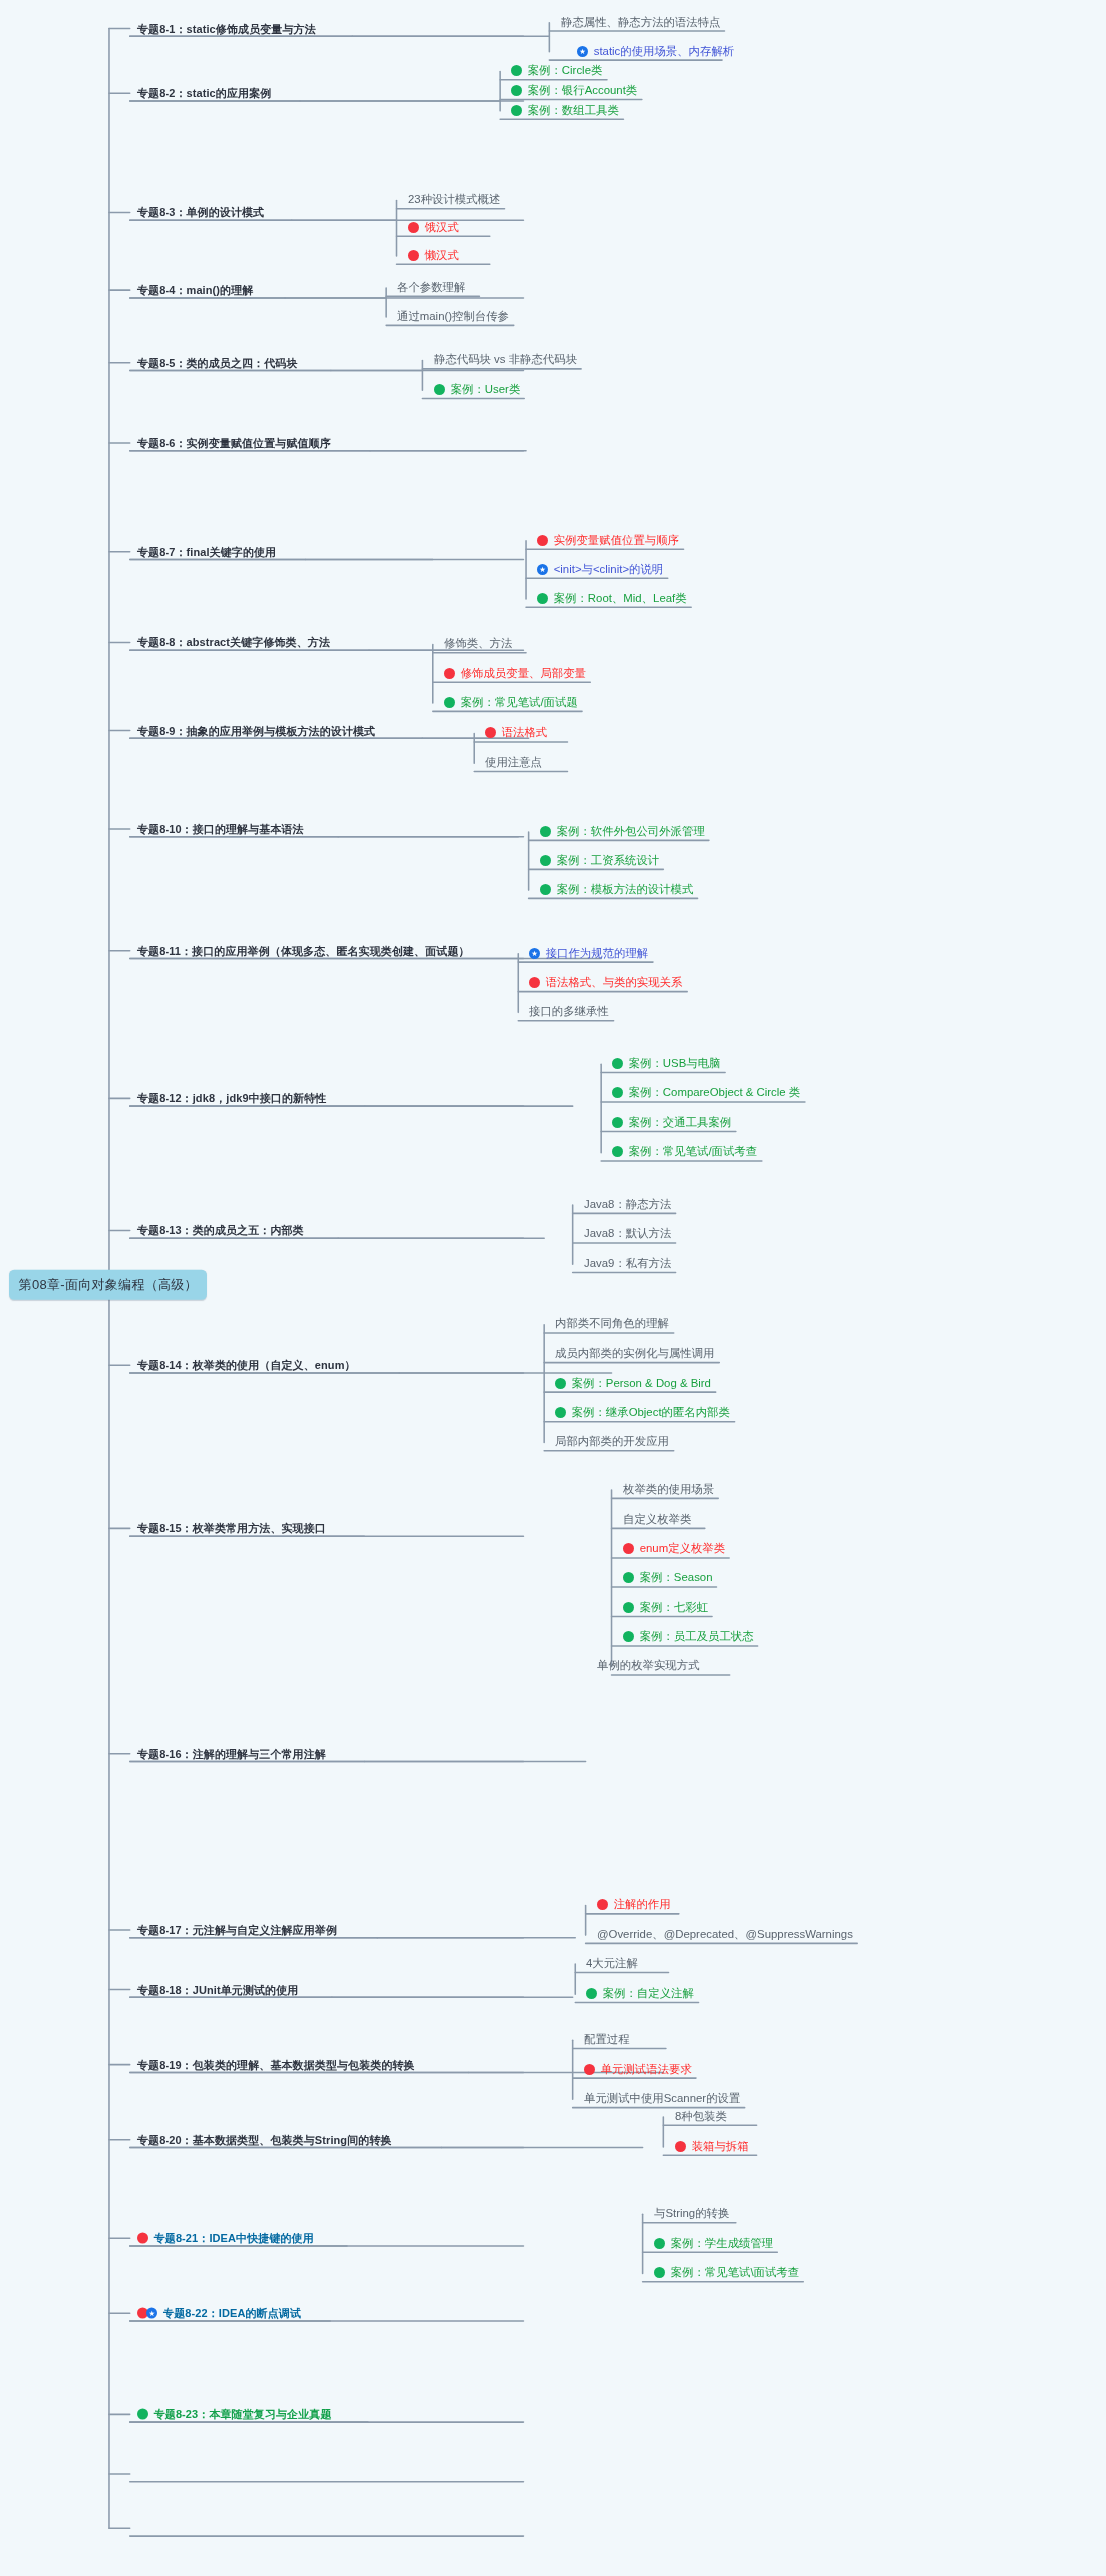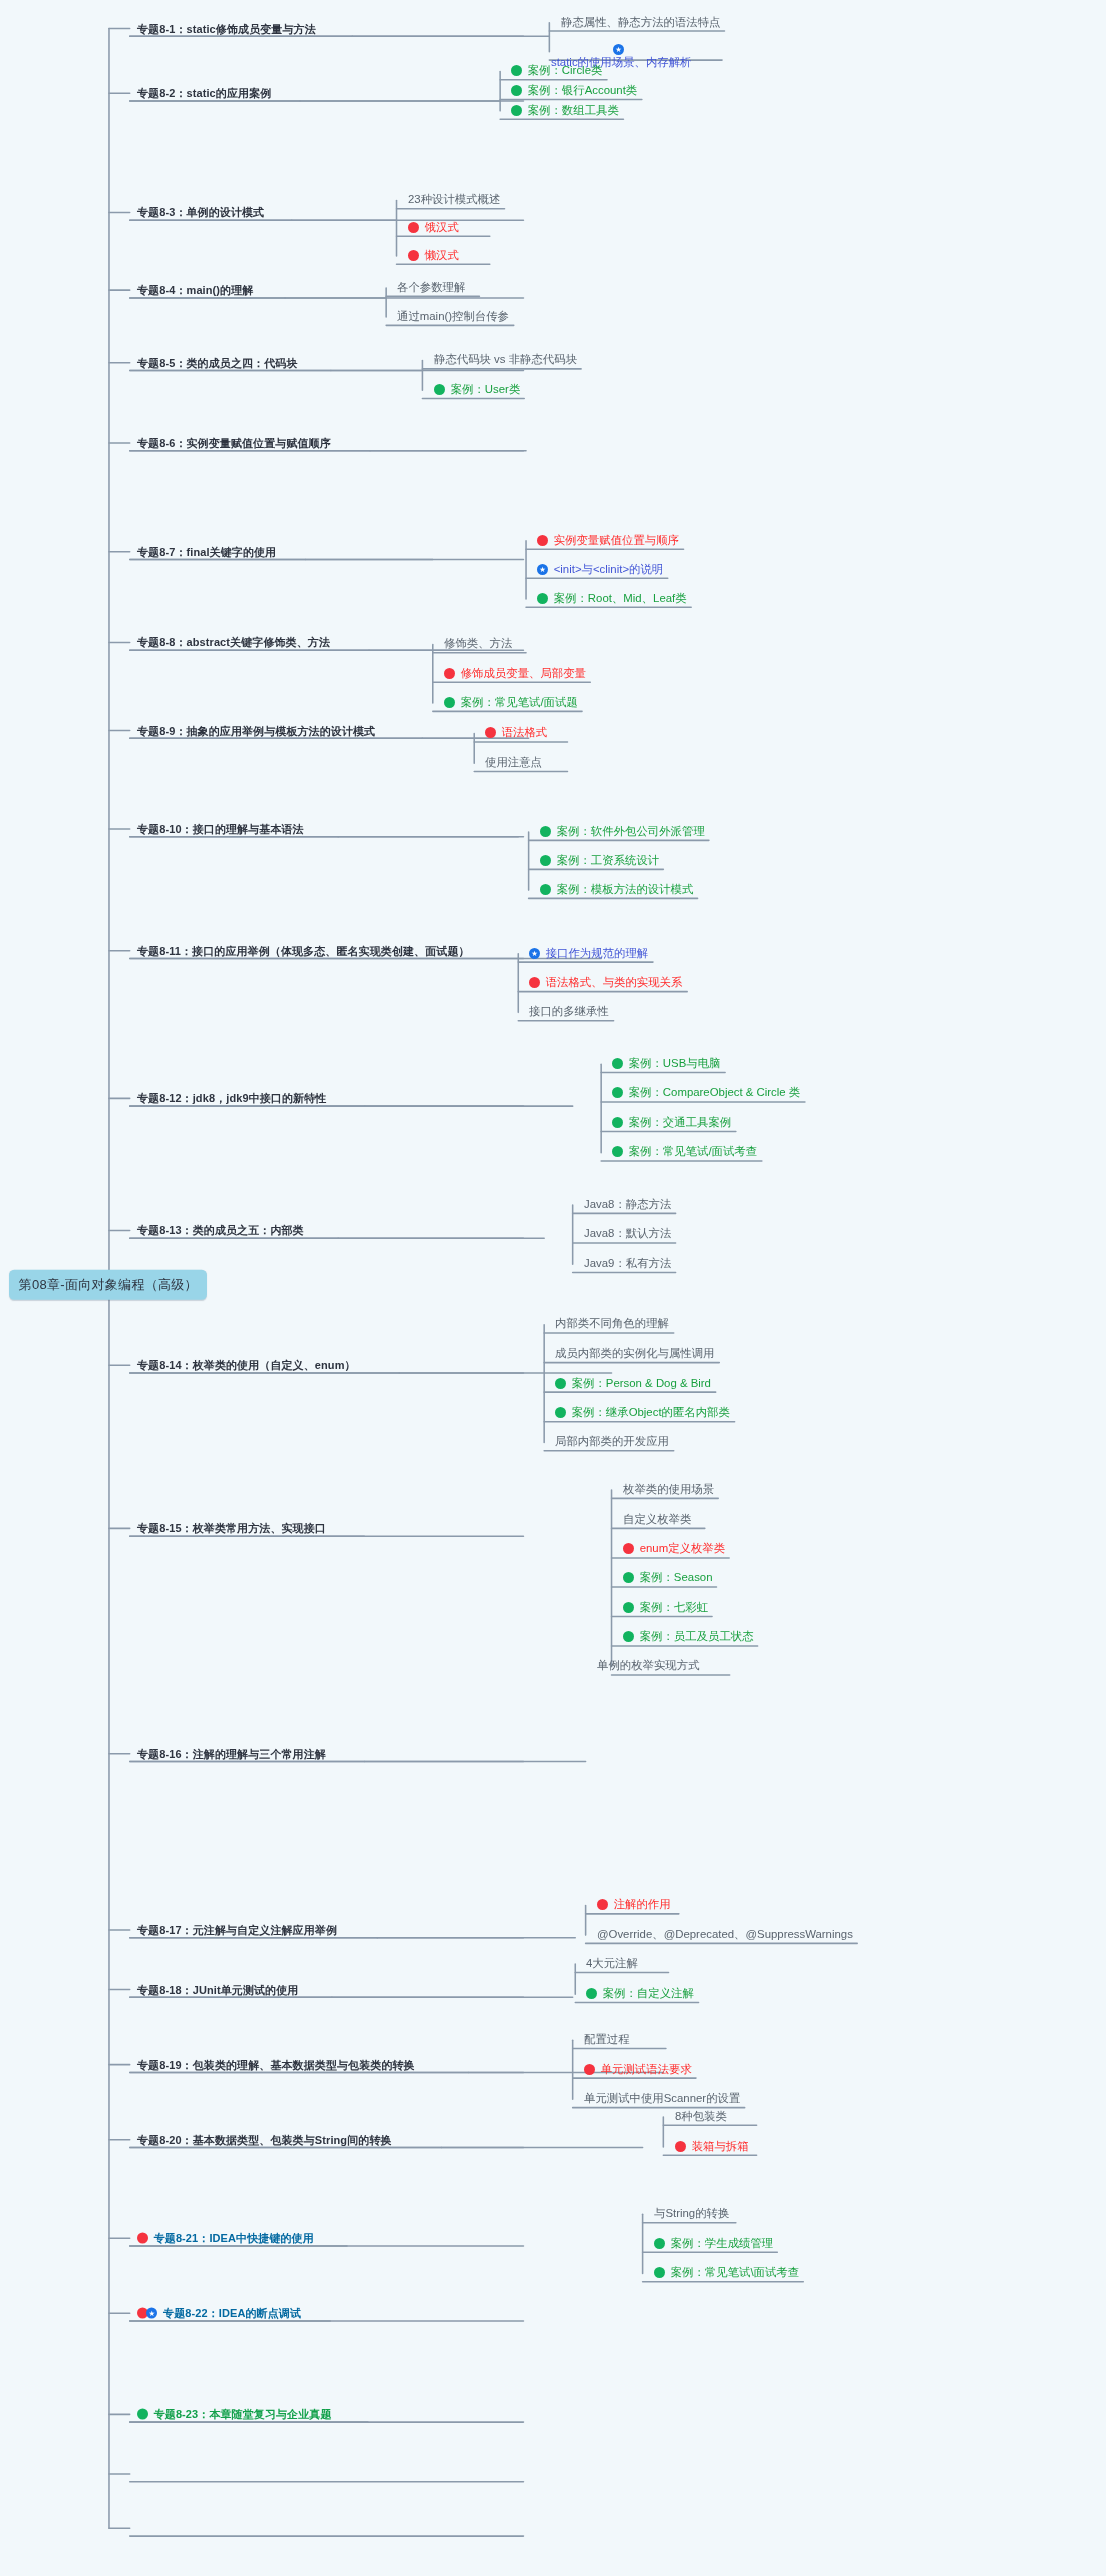--- a/index.html
+++ b/index.html
@@ -285,21 +285,21 @@
 
   <div class="node root" style="left:9.3px; top:1285px; transform:translateY(-50%);">第08章-面向对象编程（高级）</div>
 
   <div id="tree">
       <div class="node topic" style="left: 137px; top: 28.5px; transform: translateY(-50%);">
         <span>专题8-1：static修饰成员变量与方法</span>
       </div>
       <div class="node leaf" style="left: 561px; top: 14.5px;">
         <span>静态属性、静态方法的语法特点</span>
       </div>
-      <div class="node leaf blue" style="left: 551px; top: 44px; flex-direction: column;">
+      <div class="node leaf blue" style="left: 577px; top: 44px;">
         <span class="star"></span>
         <span>static的使用场景、内存解析</span>
       </div>
       <div class="node topic" style="left: 137px; top: 93px; transform: translateY(-50%);">
         <span>专题8-2：static的应用案例</span>
       </div>
       <div class="node leaf green" style="left: 511px; top: 63px;">
         <span class="dot green"></span>
         <span>案例：Circle类</span>
       </div>

